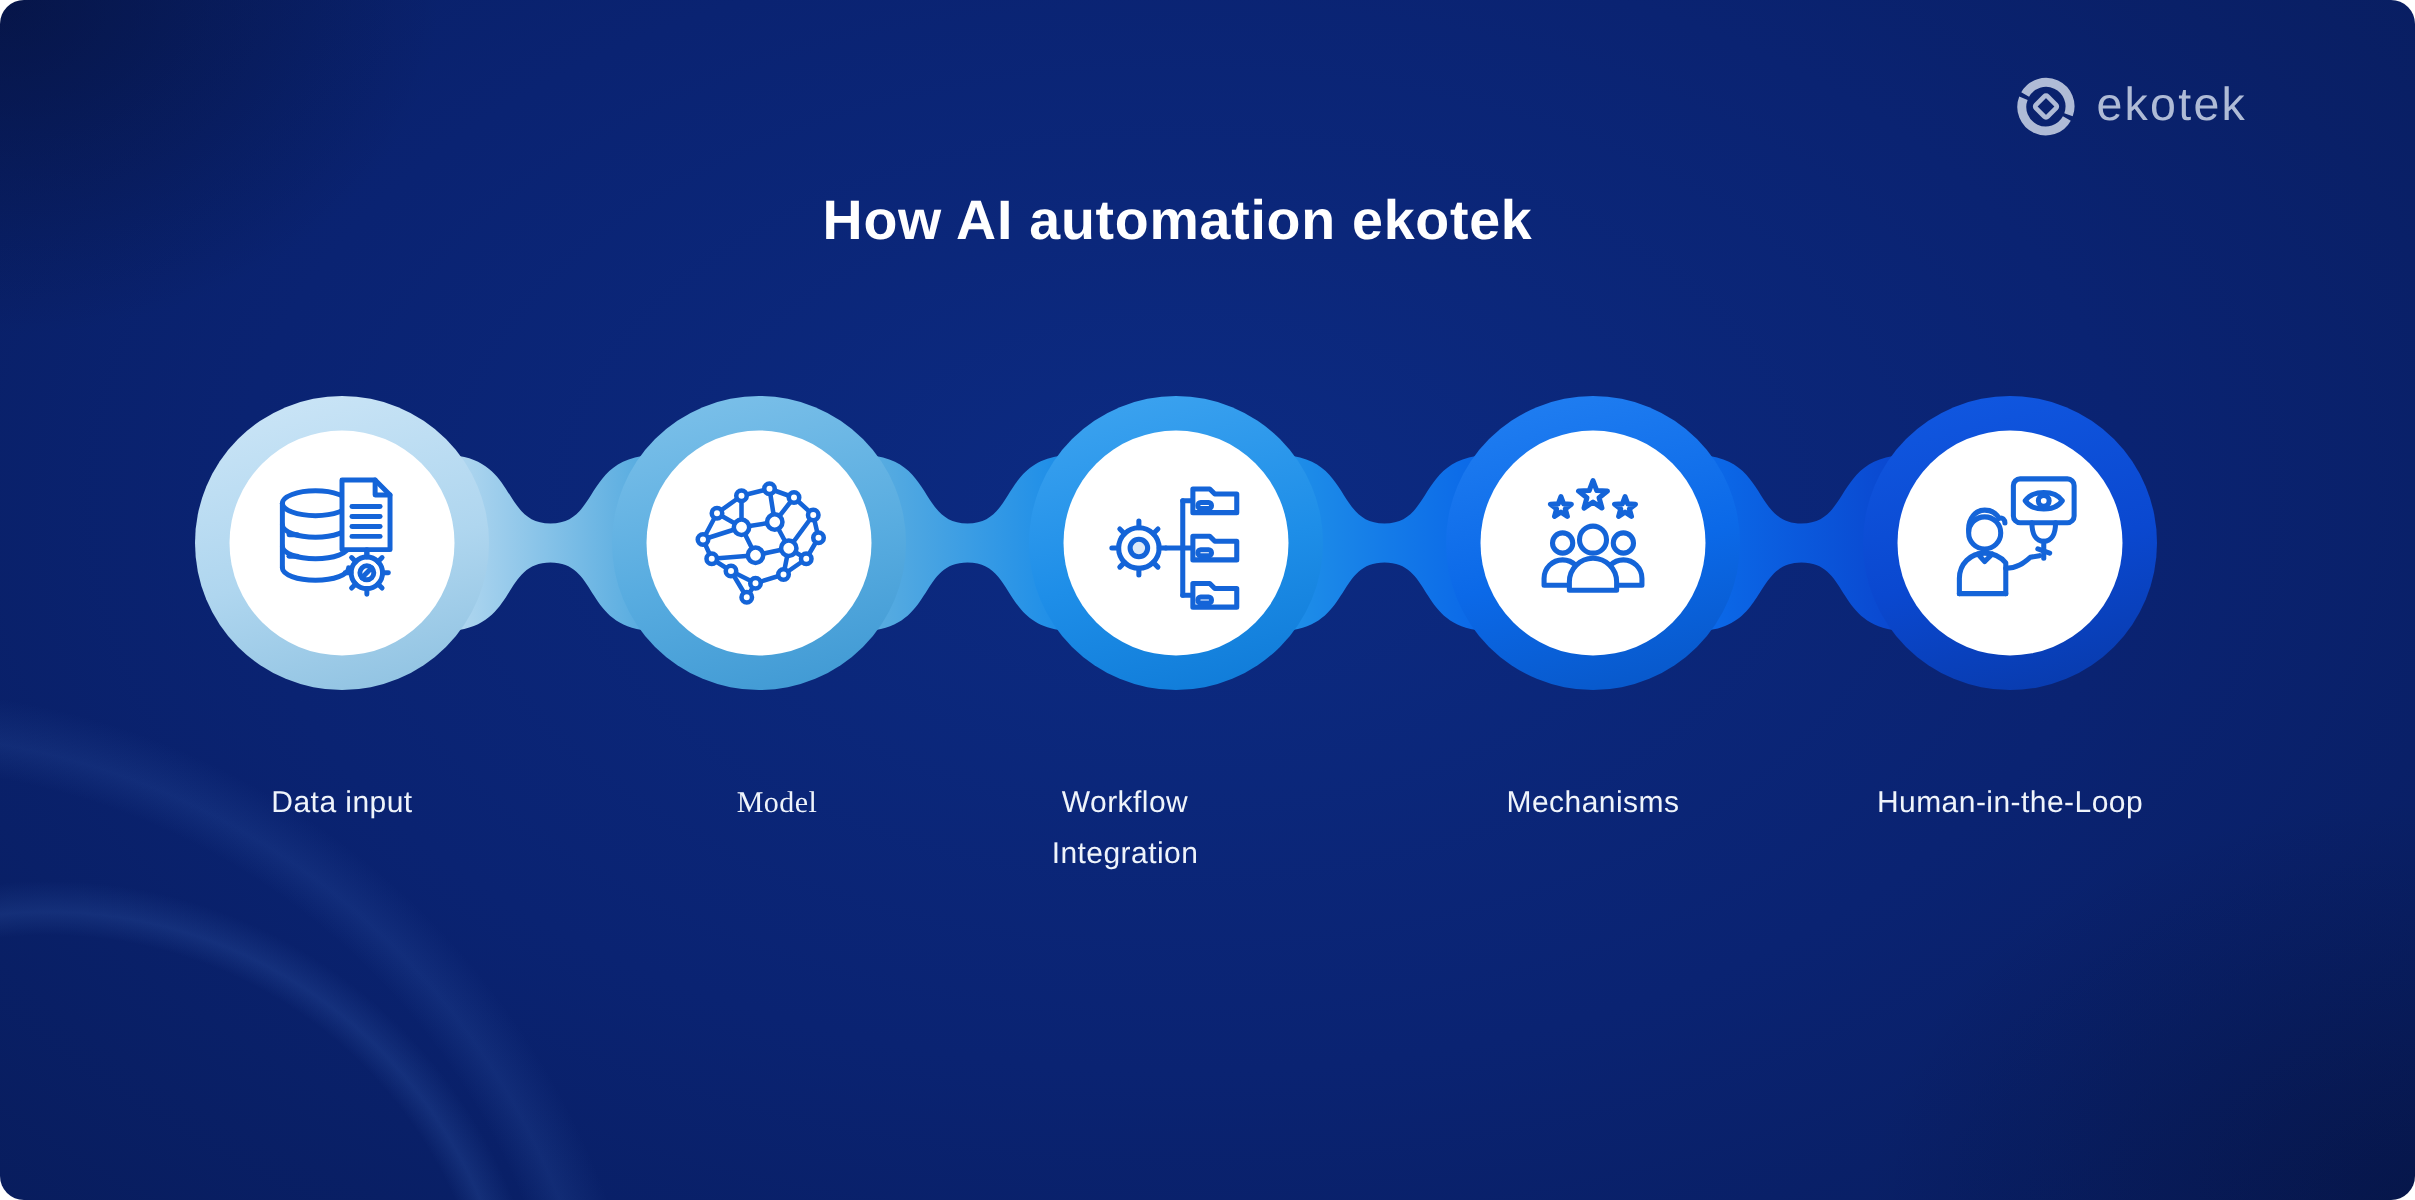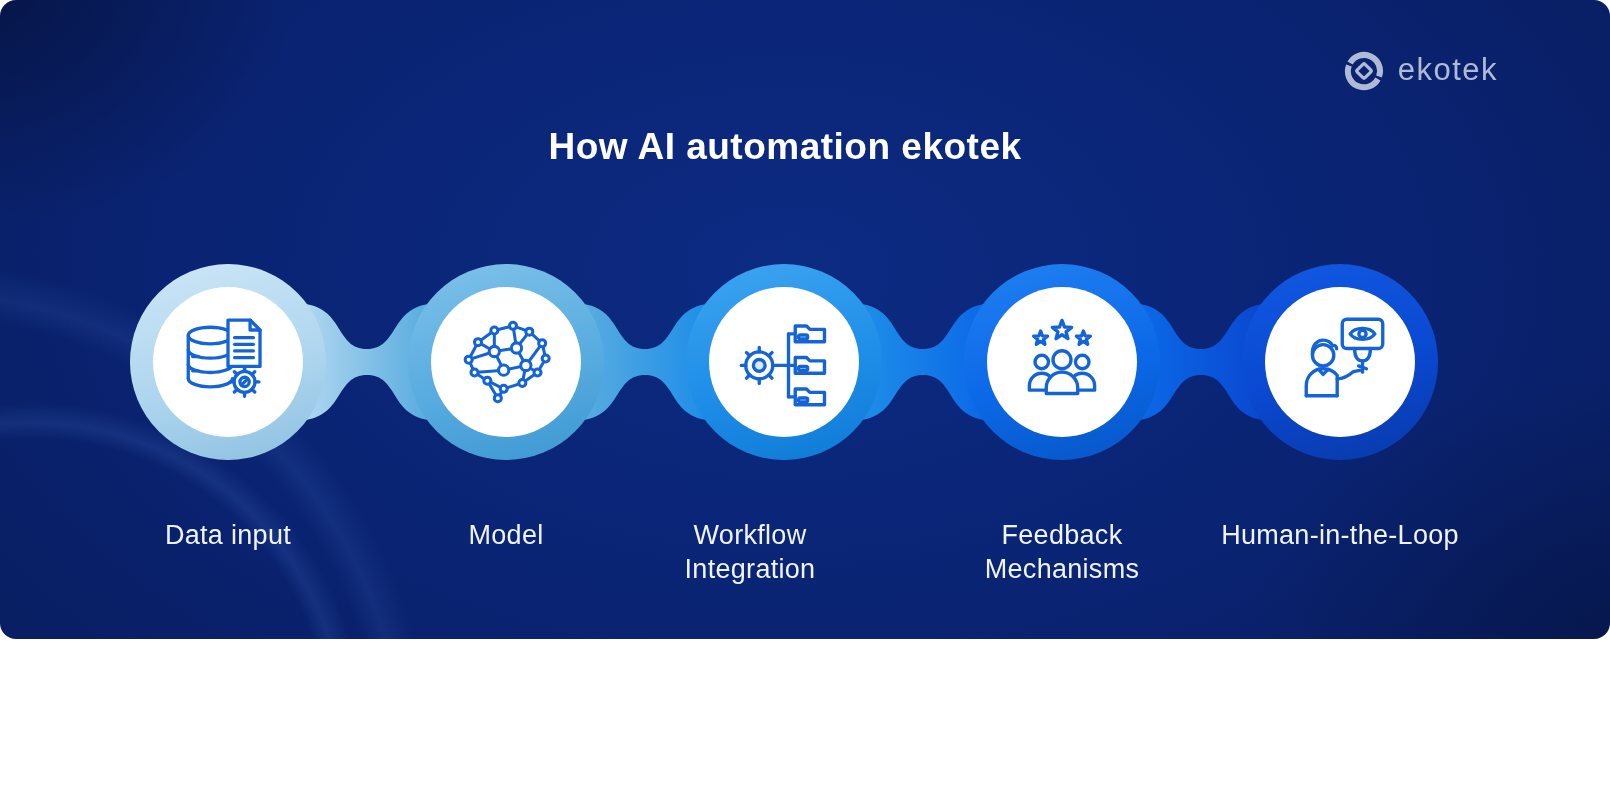--- a/index.html
+++ b/index.html
@@ -1,18 +1,18 @@
 <!DOCTYPE html>
 <html style="--icon-stroke: #1464D8; --inner-color: #FFFFFF; --title-color: #FFFFFF; --label-color: #EFF4FB; --logo-color: #AFBBD6;"><head>
 <meta charset="utf-8">
 <style>
   * { margin:0; padding:0; box-sizing:border-box; }
   body { background:#ffffff; font-family:"Liberation Sans", sans-serif; }
   .canvas{
-    position:relative; width:1610px; height:639px; border-radius:16px; overflow:hidden;
+    position:relative; width:1610px; height:800px; border-radius:16px; overflow:hidden;
     background:
       radial-gradient(520px 520px at 2% 115%, rgba(70,120,210,0) 57%, rgba(80,130,215,0.16) 60%, rgba(70,120,210,0) 64%),
       radial-gradient(760px 760px at -5% 122%, rgba(70,120,210,0) 61%, rgba(80,130,215,0.12) 64%, rgba(70,120,210,0) 68%),
       radial-gradient(420px 320px at 0% 0%, rgba(3,10,40,0.45), rgba(3,10,40,0) 70%),
       radial-gradient(520px 380px at 100% 100%, rgba(3,10,40,0.35), rgba(3,10,40,0) 70%),
       radial-gradient(1500px 900px at 49% 42%, #0C2B83 0%, #0A2372 42%, #081C5B 78%, #061543 100%);
   }
   .brand{ position:absolute; top:48px; right:112px; display:flex; align-items:center; gap:11px; }
   .brand svg{ display:block; }
   .brand-name{
@@ -31,27 +31,27 @@
   }
   .circle .inner{
     position:absolute; inset:23px; border-radius:50%; background:var(--inner-color,#fff);
     display:flex; align-items:center; justify-content:center;
   }
   .icon{ stroke:var(--icon-stroke,#1464D8); fill:none; stroke-width:3; stroke-linecap:round; stroke-linejoin:round; }
   .icon .f-white{ fill:#ffffff; }
   .icon .f-light{ fill:#DCE9F8; }
   .step-label{
     position:absolute; top:518px; width:300px; text-align:center; z-index:2;
-    color:var(--label-color,#EFF4FB); font-size:27px; line-height:34px; font-weight:400;
+    color:var(--label-color,#EFF4FB); font-size:20px; line-height:34px; font-weight:400;
     letter-spacing:0.3px;
   }
   
   .c0{ left:130px; } .c1{ left:408px; } .c2{ left:686px; } .c3{ left:964px; } .c4{ left:1242px; }
   .k0{ left:306px; } .k1{ left:584px; } .k2{ left:862px; } .k3{ left:1140px; }
-  .l0{ left:78px; } .l1{ left:356px; } .l2{ left:600px; } .l3{ left:912px; } .l4{ left:1190px; }
+  .l0{ left:78px; } .l1{ left:368px;font-family:Liberation Serif, serif; } .l2{ left:600px; } .l3{ left:912px; } .l4{ left:1190px; }
 </style>
 </head>
 <body>
 
 <div class="canvas">
 
   <div class="brand">
     <svg width="46" height="46" viewBox="0 0 46 46">
       <g stroke="#AFBBD6" fill="none">
         <path d="M9.1,15 A16,16 0 0 1 38,28.5" stroke-width="6"></path>
@@ -214,21 +214,20 @@
       <div></div>
     </div>
     <div class="step-label l1">
       <div>Model</div>
     </div>
     <div class="step-label l2">
       <div>Workflow</div>
       <div>Integration</div>
     </div>
     <div class="step-label l3">
-      <div>Feedback</div>
       <div>Mechanisms</div>
     </div>
     <div class="step-label l4">
       <div>Human-in-the-Loop</div>
       <div></div>
     </div>
 
   </div>
 </div>
 

